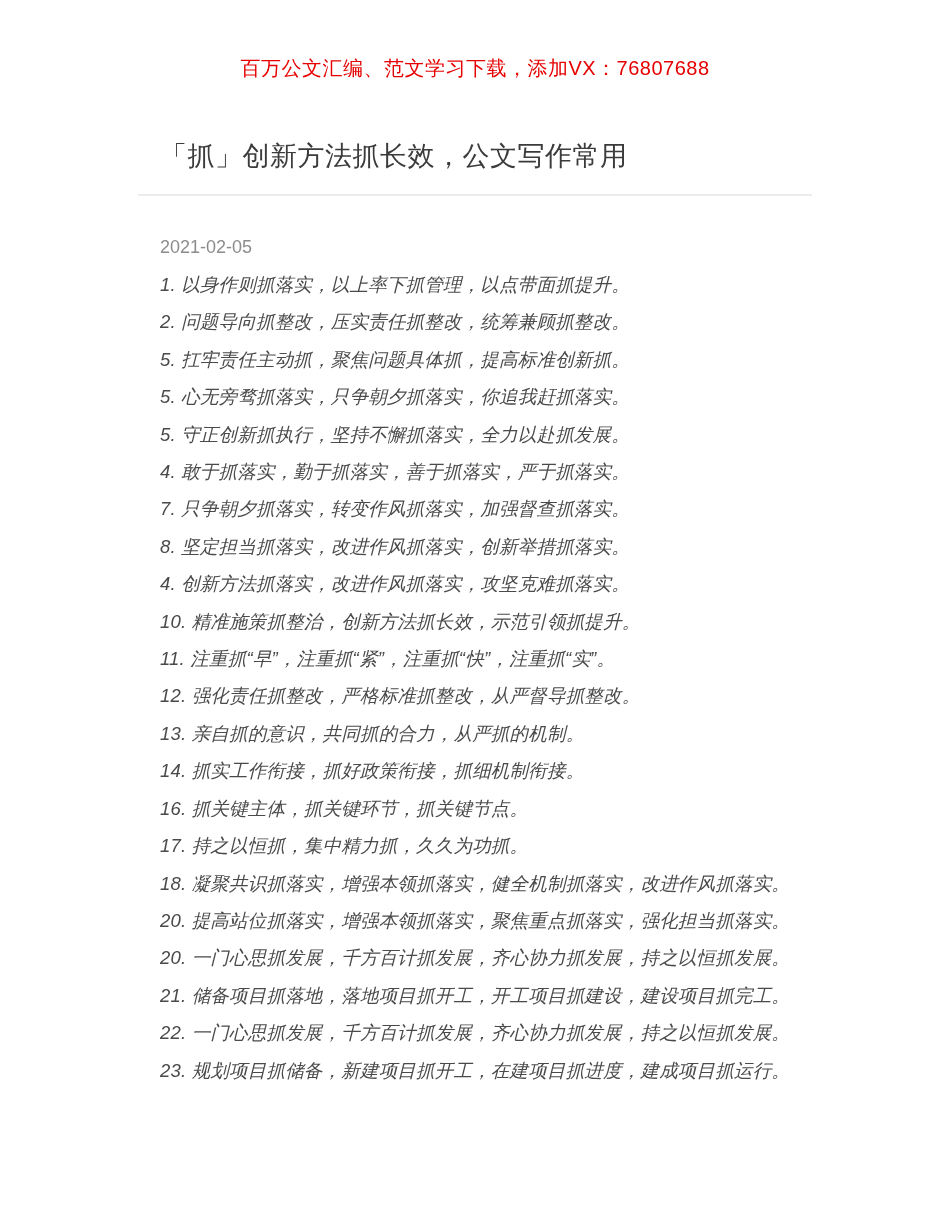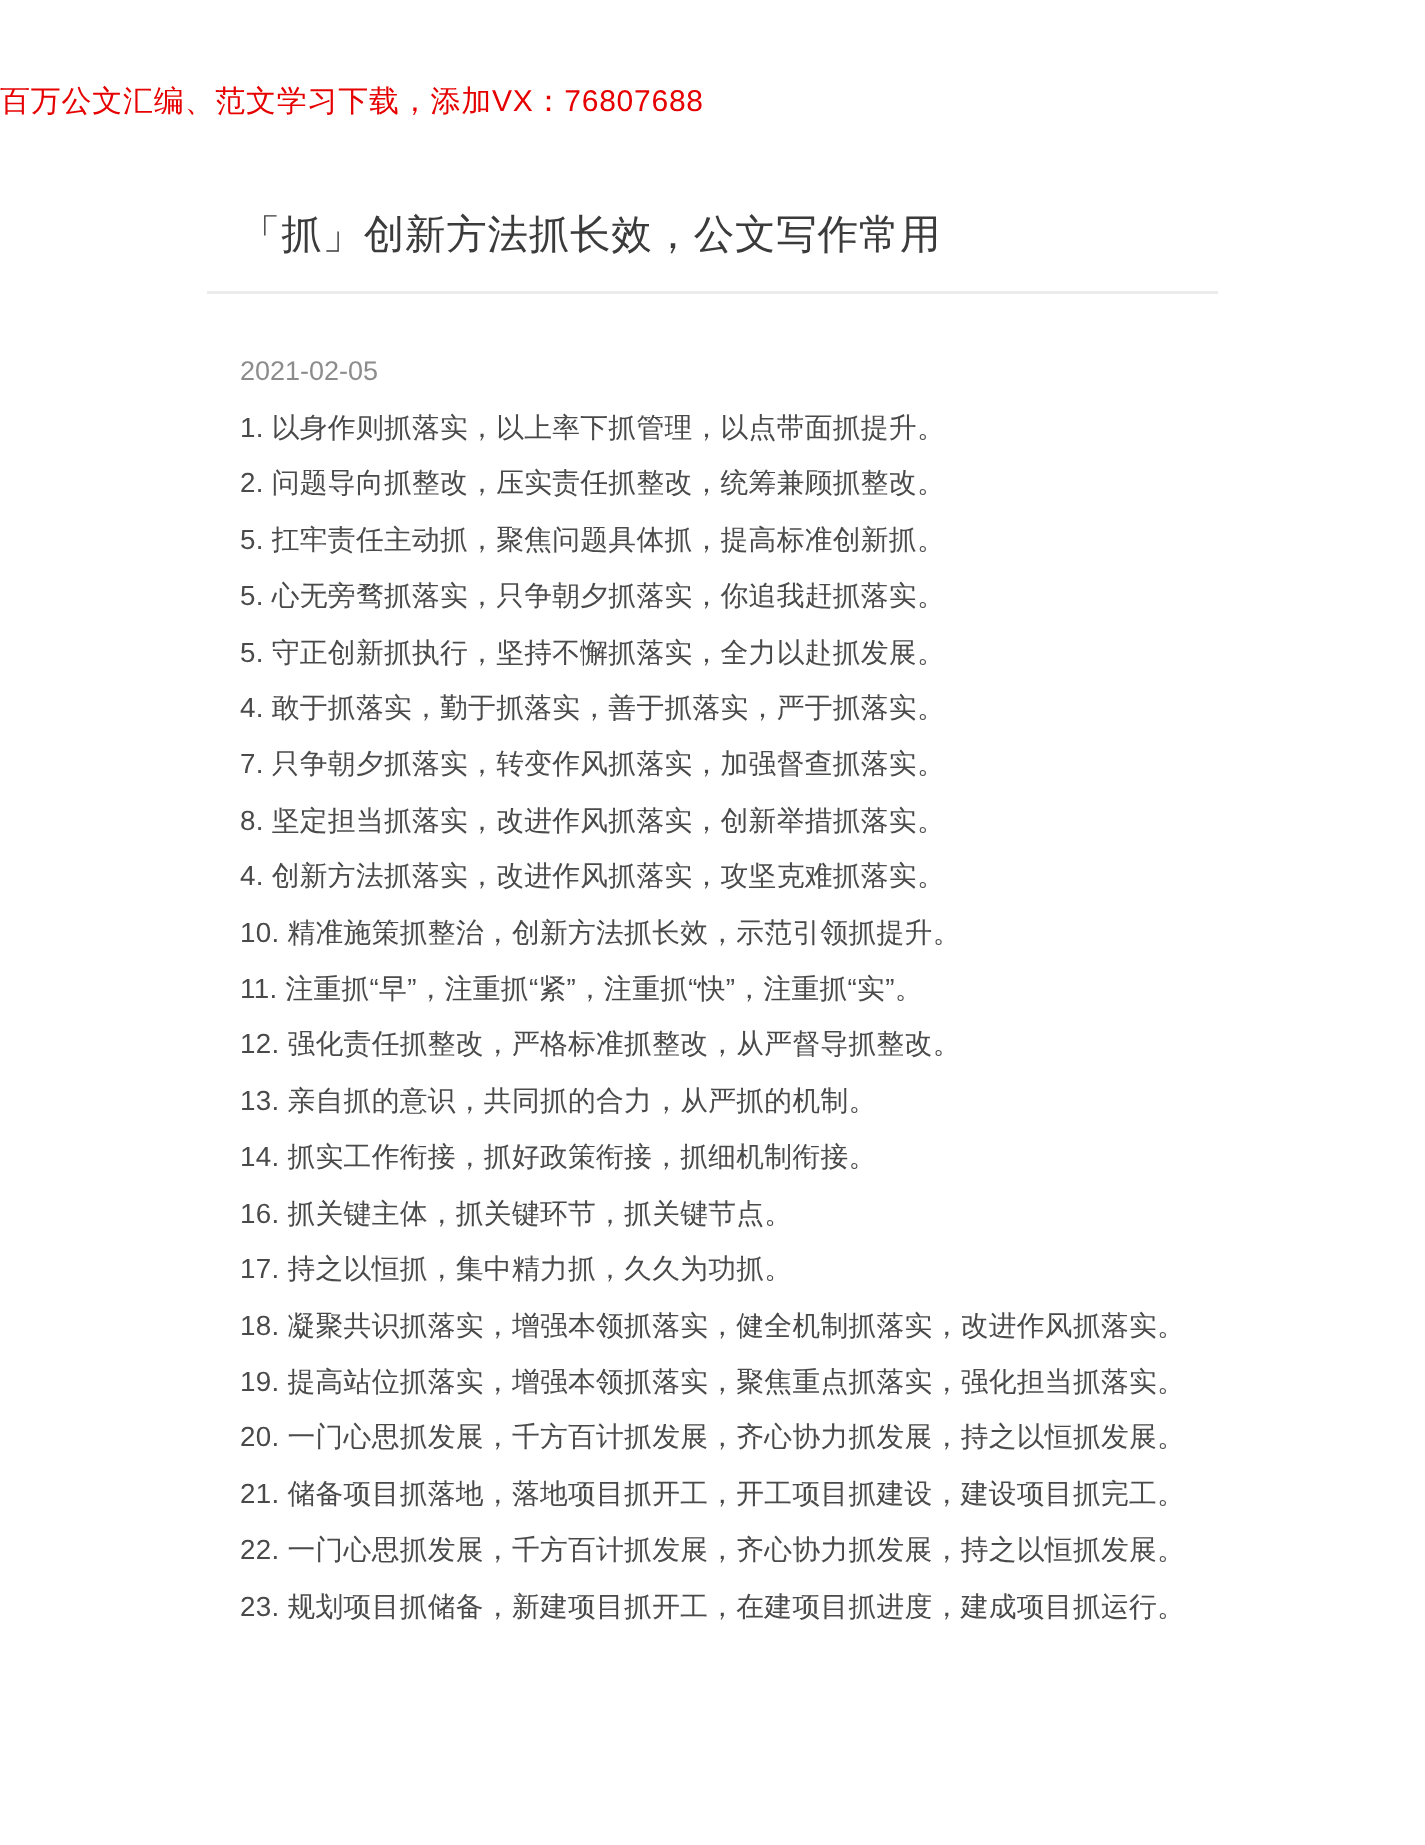--- a/index.html
+++ b/index.html
@@ -10,20 +10,21 @@
   }
   .page {
     width: 950px;
     height: 1230px;
     background: #ffffff;
     position: relative;
     overflow: hidden;
   }
   .promo {
     padding-top: 54px;
+    text-align: center;
     font-size: 20px;
     line-height: 28px;
     color: #e60000;
     letter-spacing: 0.5px;
   }
   .content {
     width: 674px;
     margin: 0 auto;
   }
   .article-title {
@@ -51,20 +52,21 @@
   .list {
     padding: 8px 0 0 22px;
   }
   .list p {
     margin: 0;
     font-size: 18.5px;
     line-height: 37.4px;
     color: #4a4a4a;
     letter-spacing: 0.2px;
     white-space: nowrap;
+    font-style: italic;
   }
 </style>
 </head>
 <body>
 
 <div class="page">
 
   <div class="promo">百万公文汇编、范文学习下载，添加VX：76807688</div>
 
   <div class="content">
@@ -86,21 +88,21 @@
       <p>8. 坚定担当抓落实，改进作风抓落实，创新举措抓落实。</p>
       <p>4. 创新方法抓落实，改进作风抓落实，攻坚克难抓落实。</p>
       <p>10. 精准施策抓整治，创新方法抓长效，示范引领抓提升。</p>
       <p>11. 注重抓“早”，注重抓“紧”，注重抓“快”，注重抓“实”。</p>
       <p>12. 强化责任抓整改，严格标准抓整改，从严督导抓整改。</p>
       <p>13. 亲自抓的意识，共同抓的合力，从严抓的机制。</p>
       <p>14. 抓实工作衔接，抓好政策衔接，抓细机制衔接。</p>
       <p>16. 抓关键主体，抓关键环节，抓关键节点。</p>
       <p>17. 持之以恒抓，集中精力抓，久久为功抓。</p>
       <p>18. 凝聚共识抓落实，增强本领抓落实，健全机制抓落实，改进作风抓落实。</p>
-      <p>19. 提高站位抓落实，增强本领抓落实，聚焦重点抓落实，强化担当抓落实。</p>
+      <p>20. 提高站位抓落实，增强本领抓落实，聚焦重点抓落实，强化担当抓落实。</p>
       <p>20. 一门心思抓发展，千方百计抓发展，齐心协力抓发展，持之以恒抓发展。</p>
       <p>21. 储备项目抓落地，落地项目抓开工，开工项目抓建设，建设项目抓完工。</p>
       <p>22. 一门心思抓发展，千方百计抓发展，齐心协力抓发展，持之以恒抓发展。</p>
       <p>23. 规划项目抓储备，新建项目抓开工，在建项目抓进度，建成项目抓运行。</p>
     </div>
 
   </div>
 
 </div>
 

